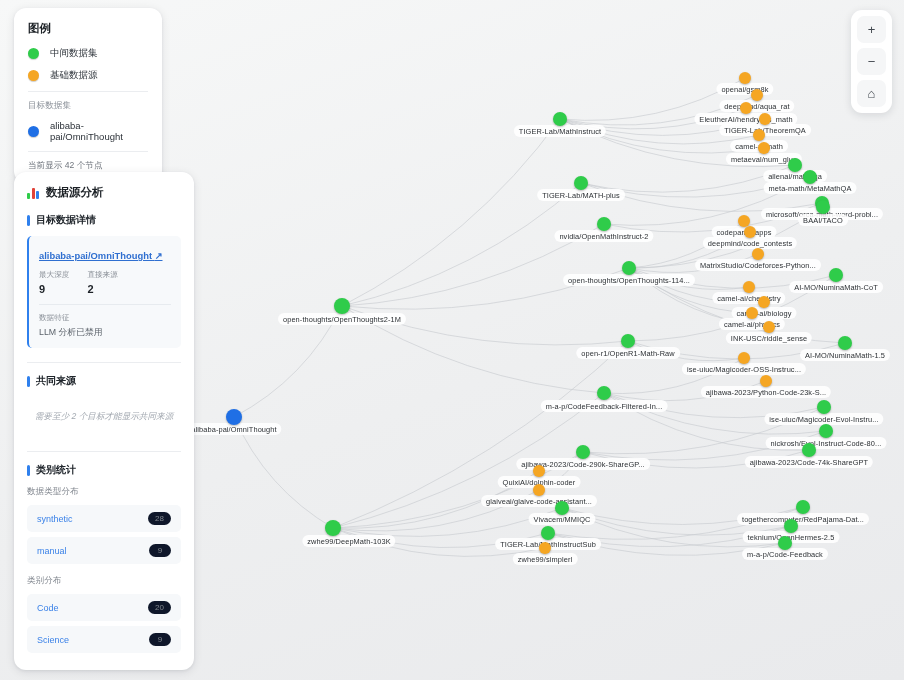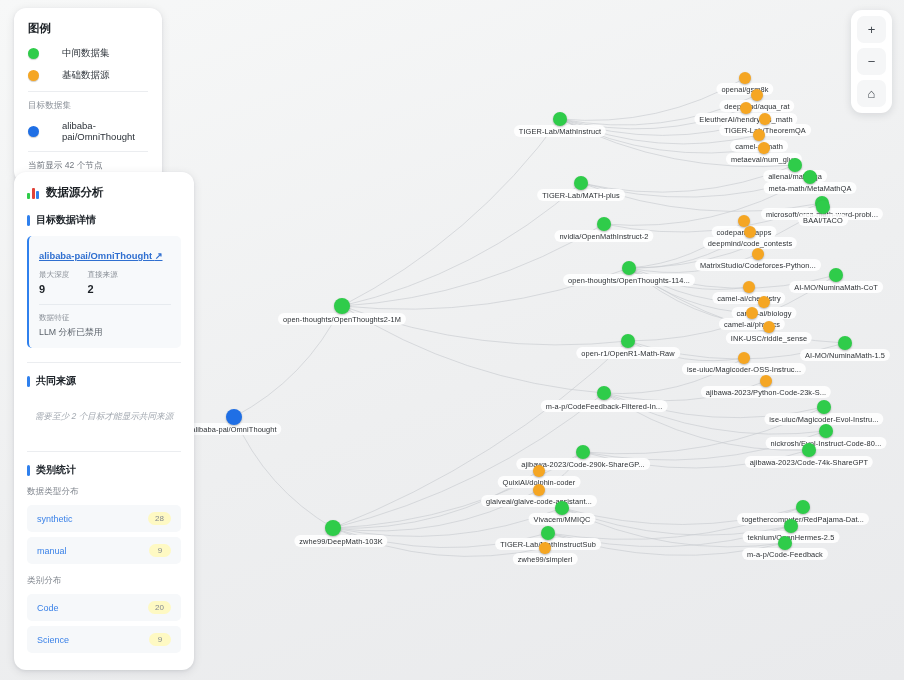--- a/index.html
+++ b/index.html
@@ -39,21 +39,21 @@
 
   
   .panel {
     position: absolute;
     background: #fff;
     border-radius: 12px;
     box-shadow: 0 2px 10px rgba(16,24,40,.10), 0 1px 3px rgba(16,24,40,.07);
   }
   #legend-panel { left: 14px; top: 8px; width: 148px; padding: 13px 14px 11px; }
   .legend-title { font-size: 11.5px; font-weight: bold; color: #1c2126; margin-bottom: 11px; }
-  .legend-row { display: flex; align-items: center; gap: 23px; margin-bottom: 9px; }
+  .legend-row { display: flex; align-items: center; gap: 11px; margin-bottom: 9px; }
   .legend-swatch { width: 11px; height: 11px; border-radius: 50%; flex: none; box-shadow: 0 1px 1px rgba(0,0,0,.2); }
   .legend-text { font-size: 9.5px; color: #2b3138; }
   .panel-divider { height: 1px; background: #ebedf0; margin: 9px 0 8px; }
   .legend-sub { font-size: 8.6px; color: #8b9199; margin-bottom: 8px; }
   .legend-count { font-size: 8.6px; color: #70767e; }
 
   #analysis-panel { left: 14px; top: 172px; width: 180px; padding: 13px 13px 12px; max-height: 500px; }
   .an-head { display: flex; align-items: center; gap: 7px; margin-bottom: 13px; }
   .chart-icon { display: flex; align-items: flex-end; gap: 1.5px; height: 12px; }
   .chart-icon i { width: 3px; border-radius: 1px; display: block; }
@@ -74,21 +74,21 @@
   .feat-value { font-size: 8.8px; color: #5c636b; }
   .empty-note { font-size: 8.6px; color: #a2a8b0; font-style: italic; text-align: center; padding: 14px 4px 16px; }
   .stat-sub { font-size: 8.6px; color: #80868e; margin: 0 0 7px; }
   .stat-row {
     display: flex; align-items: center; justify-content: space-between;
     background: #f6f8fa; border-radius: 5px;
     padding: 7px 10px; margin-bottom: 5px;
   }
   .stat-name { font-size: 9px; color: #3b82e8; }
   .stat-badge {
-    font-size: 8px; color: #82888f; background: #fef9c3;
+    font-size: 8px; color: #82888f; background: #0f172a;
     border-radius: 9px; padding: 2px 7px; min-width: 22px; text-align: center;
   }
   .section-gap { height: 1px; background: #ebedf0; margin: 12px 0 11px; }
 
   
   #zoom-controls {
     position: absolute; right: 12px; top: 10px;
     background: #fff; border-radius: 11px; padding: 6px;
     box-shadow: 0 2px 8px rgba(16,24,40,.12);
     display: flex; flex-direction: column; gap: 5px;
@@ -169,21 +169,21 @@
     <div id="node-layer">
         <div class="node-group" style="left: 234px; top: 417px;">
           <div class="node-label" style="margin-left: 0px; margin-top: 12px;">alibaba-pai/OmniThought</div>
           <div class="node-dot" style="width: 16px; height: 16px; background: rgb(31, 111, 229);"></div>
         </div>
         <div class="node-group" style="left: 342px; top: 306px;">
           <div class="node-label" style="margin-left: 0px; margin-top: 13px;">open-thoughts/OpenThoughts2-1M</div>
           <div class="node-dot" style="width: 16px; height: 16px; background: rgb(47, 204, 74);"></div>
         </div>
         <div class="node-group" style="left: 333px; top: 528px;">
-          <div class="node-label" style="margin-left: 8px; margin-top: 13px;">zwhe99/DeepMath-103K</div>
+          <div class="node-label" style="margin-left: 16px; margin-top: 13px;">zwhe99/DeepMath-103K</div>
           <div class="node-dot" style="width: 16px; height: 16px; background: rgb(47, 204, 74);"></div>
         </div>
         <div class="node-group" style="left: 560px; top: 119px;">
           <div class="node-label" style="margin-left: 0px; margin-top: 12px;">TIGER-Lab/MathInstruct</div>
           <div class="node-dot" style="width: 14px; height: 14px; background: rgb(47, 204, 74);"></div>
         </div>
         <div class="node-group" style="left: 581px; top: 183px;">
           <div class="node-label" style="margin-left: 0px; margin-top: 12px;">TIGER-Lab/MATH-plus</div>
           <div class="node-dot" style="width: 14px; height: 14px; background: rgb(47, 204, 74);"></div>
         </div>

